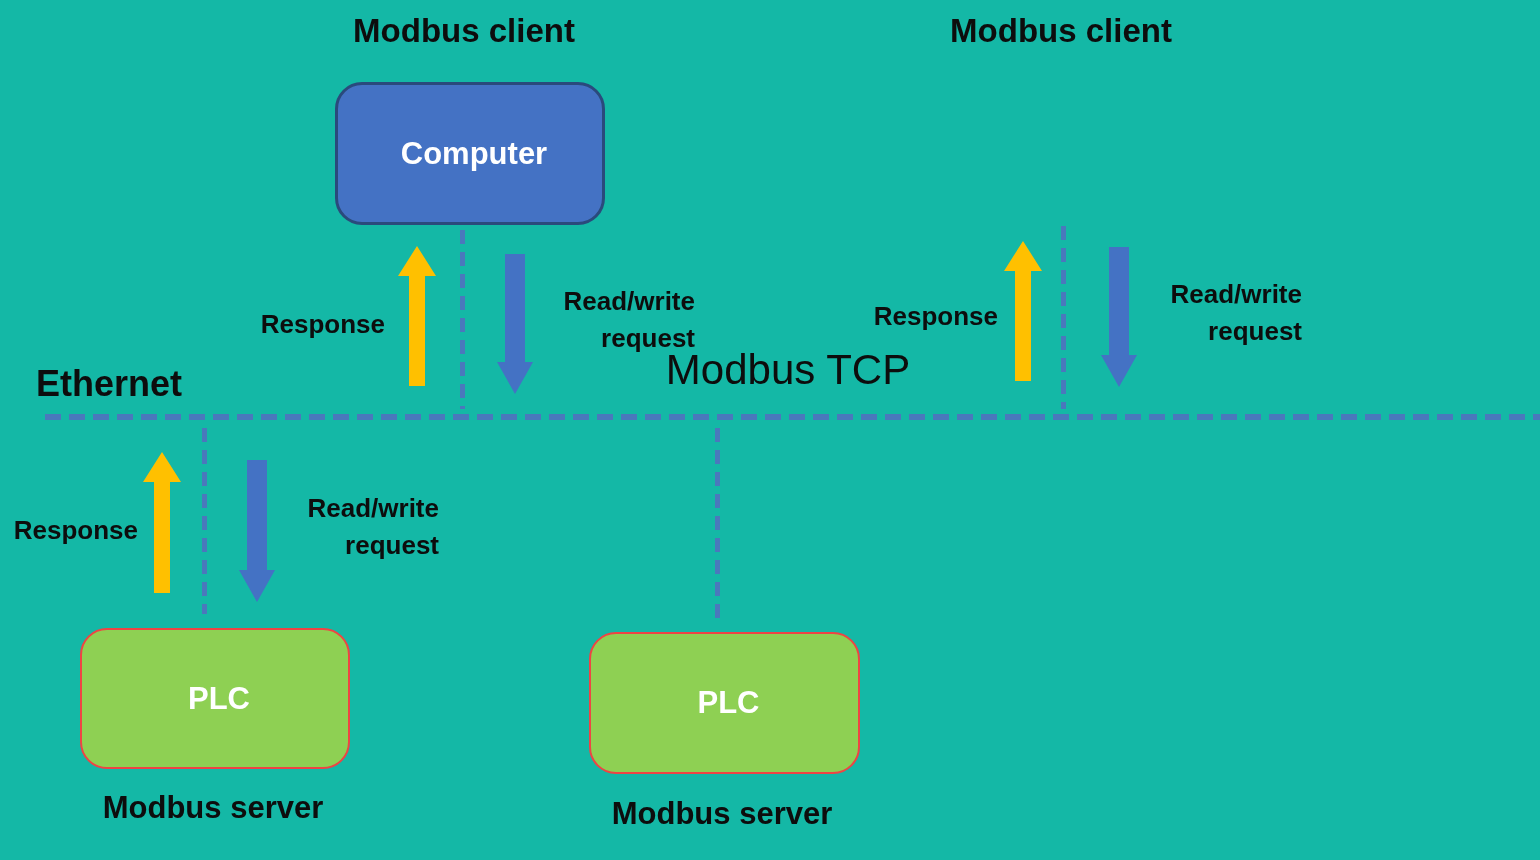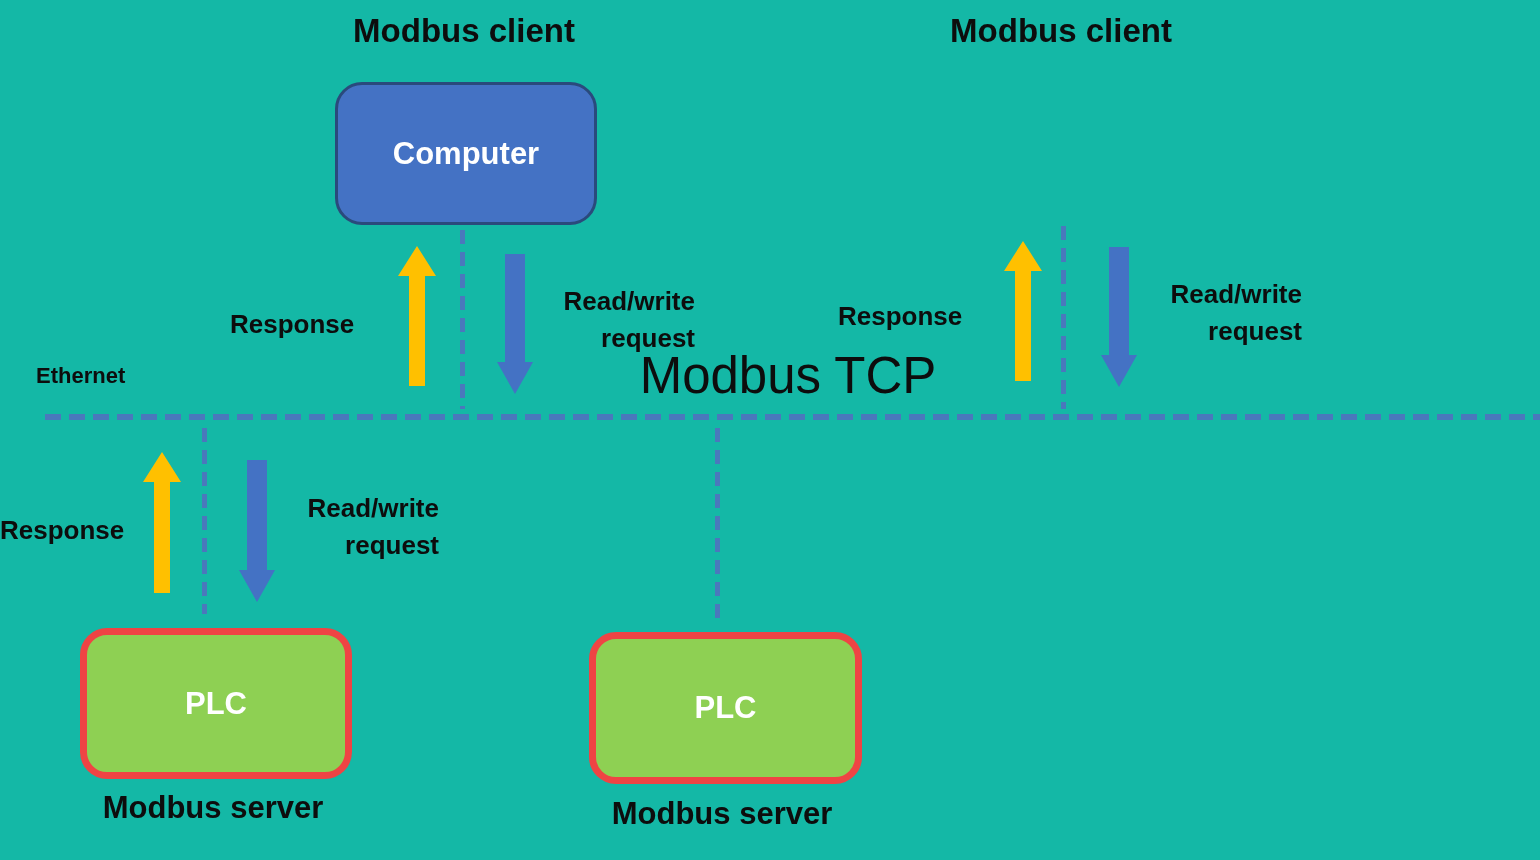--- a/index.html
+++ b/index.html
@@ -18,51 +18,52 @@
     text-align:center;
     white-space:nowrap;
   }
   .node {
     position:absolute;
     display:flex; align-items:center; justify-content:center;
     border-radius:27px;
     color:#ffffff;
     font-weight:bold;
     font-size:31px;
+    padding-left:8px;
   }
   .client-node { background:#4472c4; border:3px solid #2a4a7c; }
-  .server-node { background:#8ed053; border:7px solid #ef4444; }
+  .server-node { background:#8ed053; border:2px solid #ef4444; }
   .vdash {
     position:absolute;
     width:5px;
     background-image:repeating-linear-gradient(to bottom, #4a78bc 0 14px, transparent 14px 22px);
   }
   .hdash {
     position:absolute;
     height:6px;
     background-image:repeating-linear-gradient(to right, #4a78bc 0 16px, transparent 16px 24px);
   }
   .flow-label {
     position:absolute;
     font-weight:bold;
     font-size:26px;
     line-height:37px;
   }
-  .resp { }
+  .resp { text-align:right; }
   .req  { text-align:right; white-space:pre-line; }
   .bus-label {
     position:absolute;
     font-weight:bold;
-    font-size:22px;
+    font-size:36px;
     white-space:nowrap;
   }
   .diagram-title {
     position:absolute;
     font-weight:400;
-    font-size:51px;
+    font-size:42px;
     text-align:center;
     white-space:nowrap;
   }
   .arrow-icon { position:absolute; line-height:0; }
 </style>
 </head>
 <body>
 
 <div class="canvas">
 

